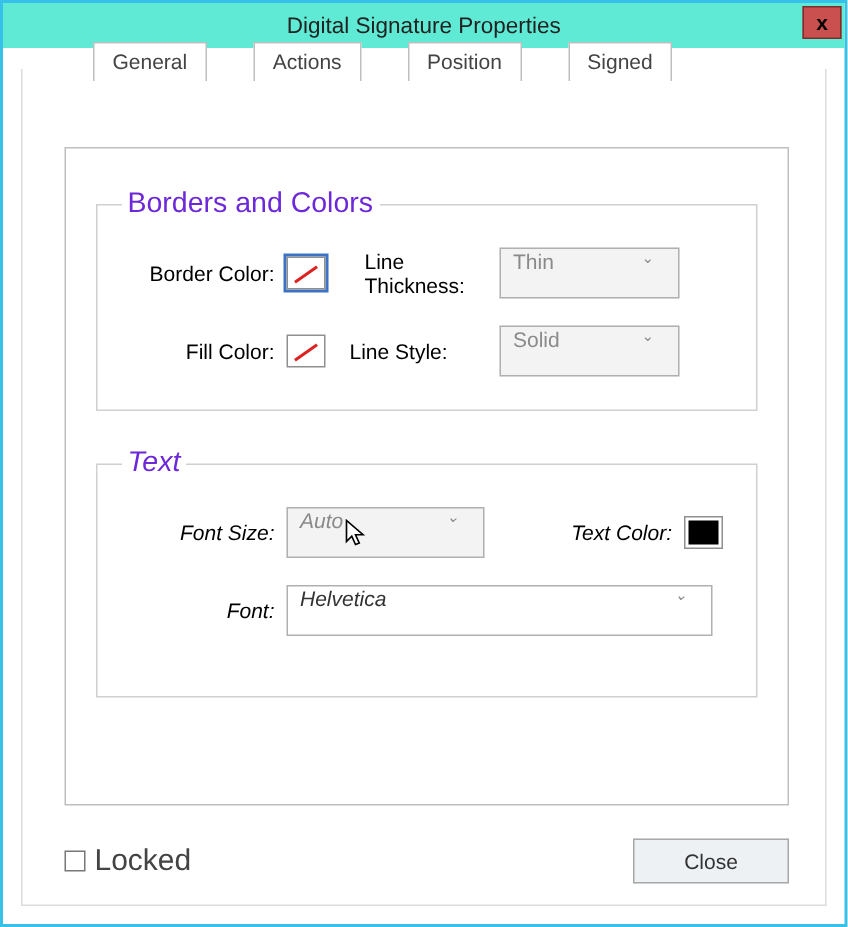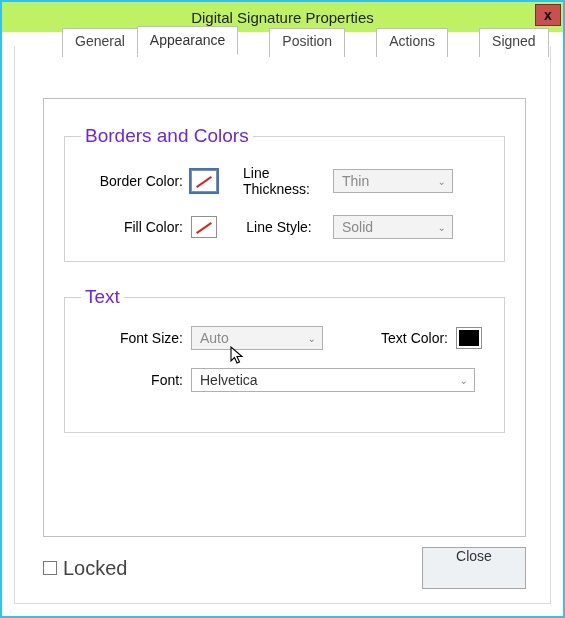--- a/index.html
+++ b/index.html
@@ -12,21 +12,21 @@
   }
   .window {
     width: 565px;
     height: 618px;
     background: #fff;
     border: 2px solid #37c0e8;
     position: relative;
   }
   .titlebar {
     height: 30px;
-    background: #bef264;
+    background: #5eead4;
     display: flex;
     align-items: center;
     justify-content: center;
     position: relative;
   }
   .titlebar .title {
     font-size: 15px;
     color: #222;
   }
   .close-btn {
@@ -92,21 +92,21 @@
     bottom: 66px;
     border: 1px solid #bfbfbf;
     background: #fff;
     padding: 18px 20px;
   }
   fieldset.group {
     border: 1px solid #d0d0d0;
     margin: 8px 0 24px 0;
     padding: 18px 16px 22px 16px;
   }
-  fieldset.group.text { margin-bottom: 0; padding-bottom: 40px; }
+  fieldset.group.text { margin-bottom: 0; padding-bottom: 40px; font-style: italic; }
   fieldset.group legend {
     font-size: 19px;
     color: #6d28d9;
     padding: 0 4px;
   }
   .row {
     display: flex;
     align-items: center;
     margin-bottom: 18px;
   }
@@ -144,27 +144,26 @@
     position: absolute;
     left: 1px; right: 1px; top: 50%;
     height: 2px;
     background: #d22;
     transform: rotate(-35deg);
     transform-origin: center;
   }
   .swatch.black .swatch-inner { background: #000; }
   .combo {
     display: inline-flex;
-    align-items: center;
     border: 1px solid #b0b0b0;
     background: #f3f3f3;
     color: #8a8a8a;
-    height: 24px;
-    font-size: 14px;
-    padding: 0 6px 0 8px;
+    height: 34px;
+    font-size: 14px;
+    padding: 0 16px 0 8px;
     position: relative;
     width: 120px;
   }
   .combo .arrow {
     margin-left: auto;
     font-size: 10px;
     color: #888;
   }
   .combo.enabled {
     background: #fff;
@@ -186,26 +185,27 @@
     font-size: 20px;
     color: #444;
   }
   .checkbox .box {
     width: 14px; height: 14px;
     border: 1px solid #777;
     background: #fff;
   }
   .btn {
     min-width: 104px;
-    height: 42px;
+    height: 30px;
     border: 1px solid #a7a7a7;
     background: #eef1f4;
     font-size: 14px;
     color: #333;
     display: inline-flex;
+    align-items: center;
     justify-content: center;
     cursor: pointer;
   }
   .cursor {
     position: absolute;
     pointer-events: none;
   }
 </style>
 </head>
 <body>
@@ -213,23 +213,22 @@
 <div class="window">
   <div class="titlebar">
     <span class="title">Digital Signature Properties</span>
     <div class="close-btn">
       <span>x</span>
     </div>
   </div>
 
   <div class="tabs">
     <div class="tab inactive"><span>General</span></div>
-    <div class="tab active"><span>Appearance</span></div>
+    <div class="tab inactive"><span>Actions</span></div>
     <div class="tab inactive"><span>Position</span></div>
-    <div class="tab inactive"><span>Actions</span></div>
     <div class="tab inactive"><span>Signed</span></div>
   </div>
 
   <div class="client">
     <div class="tab-panel">
 
       <fieldset class="group">
         <legend>Borders and Colors</legend>
 
         <div class="row">
@@ -246,21 +245,21 @@
           </span>
         </div>
 
         <div class="row">
           <span class="lbl w110">Fill Color:</span>
           <span class="swatch">
             <span class="swatch-inner">
                 <span class="diag"></span>
               </span>
           </span>
-          <span class="lbl wline" style="text-align:center; padding-right:8px; padding-left:10px;">Line Style:</span>
+          <span class="lbl wline" style="text-align:left; padding-right:8px; padding-left:10px;">Line Style:</span>
           <span class="combo">
             <span>Solid</span>
             <span class="arrow">⌄</span>
           </span>
         </div>
       </fieldset>
 
       <fieldset class="group text">
         <legend>Text</legend>
 

